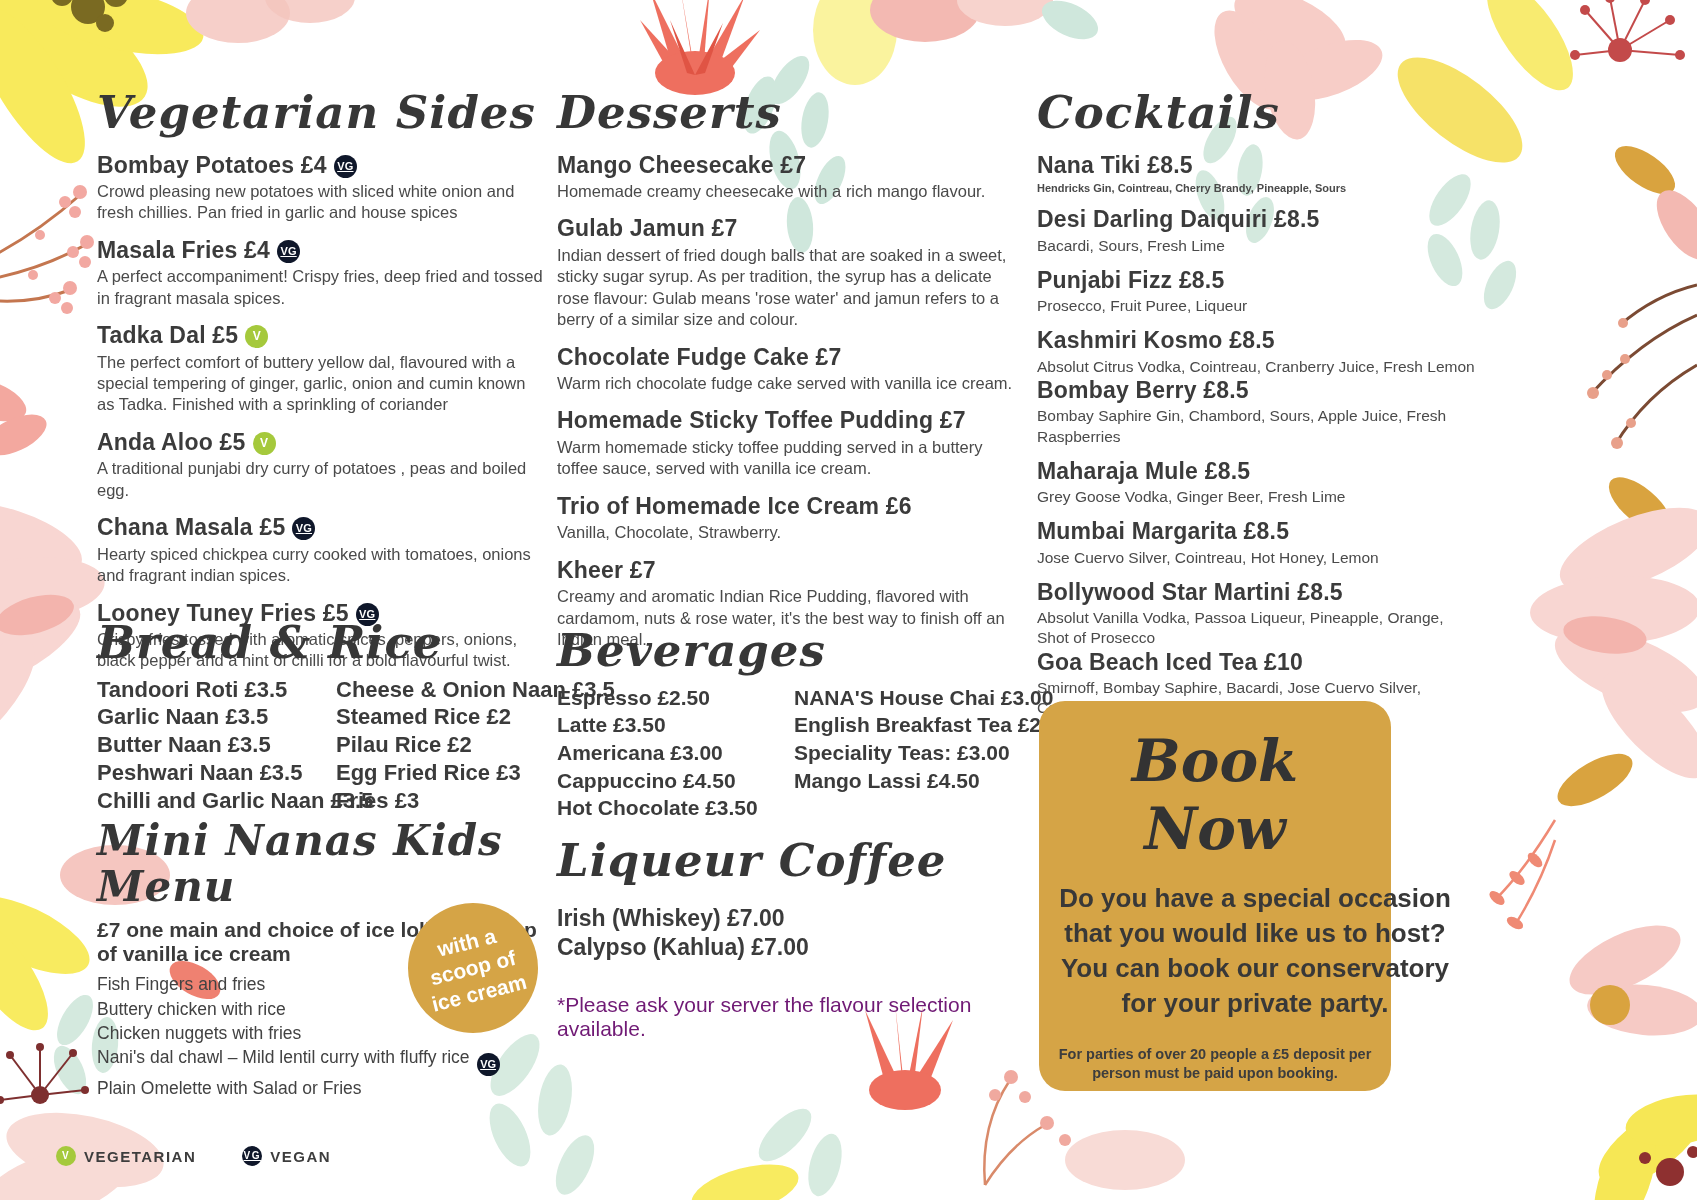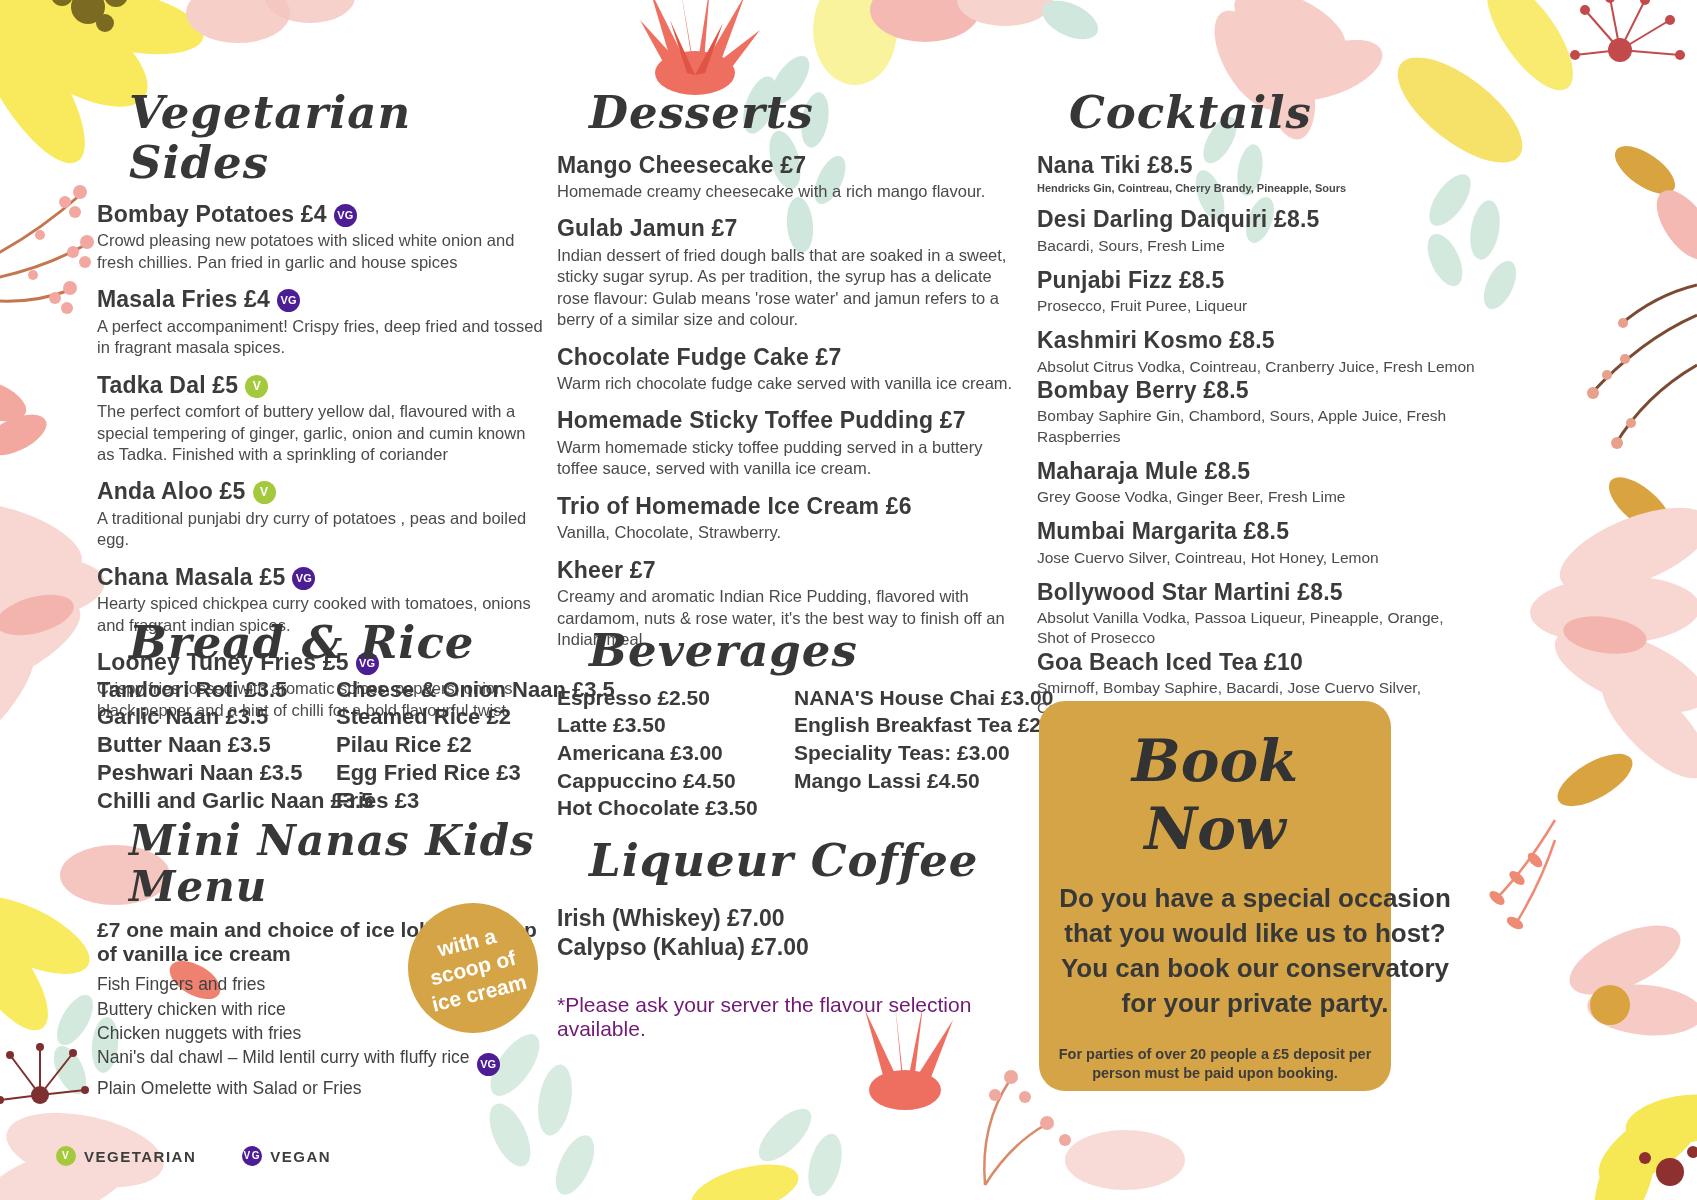--- a/index.html
+++ b/index.html
@@ -1,27 +1,27 @@
 <!DOCTYPE html>
 <html><head>
 <meta charset="utf-8">
 <style>
   html,body{margin:0;padding:0;background:#ffffff;}
   .page{position:relative;width:1697px;height:1200px;background:#ffffff;overflow:hidden;
         font-family:"Liberation Sans",sans-serif;color:#3d3d3d;}
   .fl{position:absolute;pointer-events:none;}
   .section{position:absolute;}
   .script-title{font-family:"DejaVu Serif",serif;font-style:italic;font-weight:bold;
-        font-size:45px;color:#373737;letter-spacing:1px;line-height:1.1;margin-bottom:14px;margin-left:32px;}
+        font-size:45px;color:#373737;letter-spacing:1px;line-height:1.1;margin-bottom:14px;}
   .item{margin-bottom:13px;position:relative;z-index:3;}
   .item-name{font-size:23px;font-weight:bold;color:#3b3b3b;letter-spacing:.2px;line-height:1.15;}
   .item-desc{font-size:16.5px;color:#4a4a4a;line-height:1.3;margin-top:3px;max-width:470px;}
   .badge{display:inline-block;width:23px;height:23px;border-radius:50%;color:#fff;
         font-size:11px;font-weight:bold;text-align:center;line-height:23px;vertical-align:3px;margin-left:7px;}
-  .badge.vg{background:#4c1d95;}
+  .badge.vg{background:#0f172a;text-decoration:underline;}
   .badge.v{background:#a5c93c;font-size:12px;}
   .badge.sm{width:20px;height:20px;line-height:20px;font-size:10px;vertical-align:-4px;margin:0 8px 0 0;}
   .two-col{display:grid;grid-template-columns:223px auto;column-gap:16px;position:relative;z-index:3;}
   .line{font-size:22px;font-weight:bold;line-height:1.27;color:#3b3b3b;white-space:nowrap;}
   .bev .line{font-size:21px;line-height:1.32;}
   .kids-intro{font-size:21px;font-weight:bold;color:#3b3b3b;margin-bottom:6px;position:relative;z-index:3;}
   .kids-item{font-size:17.5px;color:#424242;line-height:1.38;position:relative;z-index:3;}
   .note{font-size:21px;color:#701a75;margin-top:31px;position:relative;z-index:3;}
   .scoop-badge{position:absolute;left:408px;top:903px;width:130px;height:130px;border-radius:50%;
         background:#d5a446;transform:rotate(-14deg);display:flex;align-items:center;justify-content:center;

